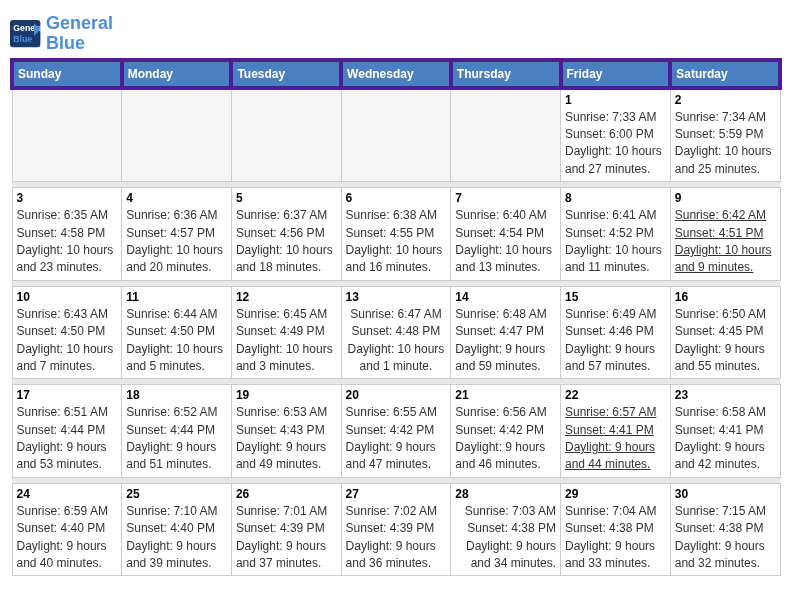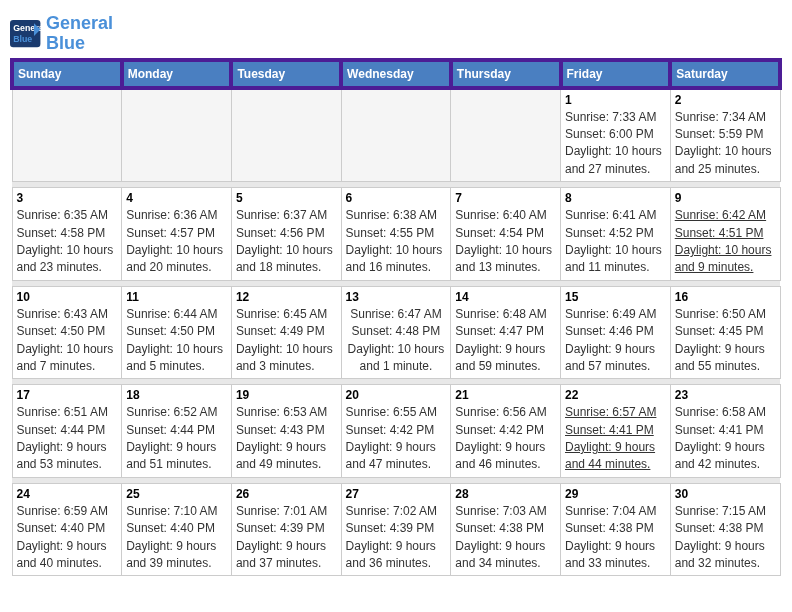--- a/index.html
+++ b/index.html
@@ -334,21 +334,21 @@
 Daylight: 9 hours and 37 minutes.</div>
         </td>
         <td>
           <div class="day-num">27</div>
           <div class="day-info" style="white-space: pre-line;">Sunrise: 7:02 AM
 Sunset: 4:39 PM
 Daylight: 9 hours and 36 minutes.</div>
         </td>
         <td>
           <div class="day-num">28</div>
-          <div class="day-info" style="white-space: pre-line;">Sunrise: 7:03 AM
+          <div class="day-info" style="white-space: pre-line; text-align: right;">Sunrise: 7:03 AM
 Sunset: 4:38 PM
 Daylight: 9 hours and 34 minutes.</div>
         </td>
         <td>
           <div class="day-num">29</div>
           <div class="day-info" style="white-space: pre-line;">Sunrise: 7:04 AM
 Sunset: 4:38 PM
 Daylight: 9 hours and 33 minutes.</div>
         </td>
         <td>

